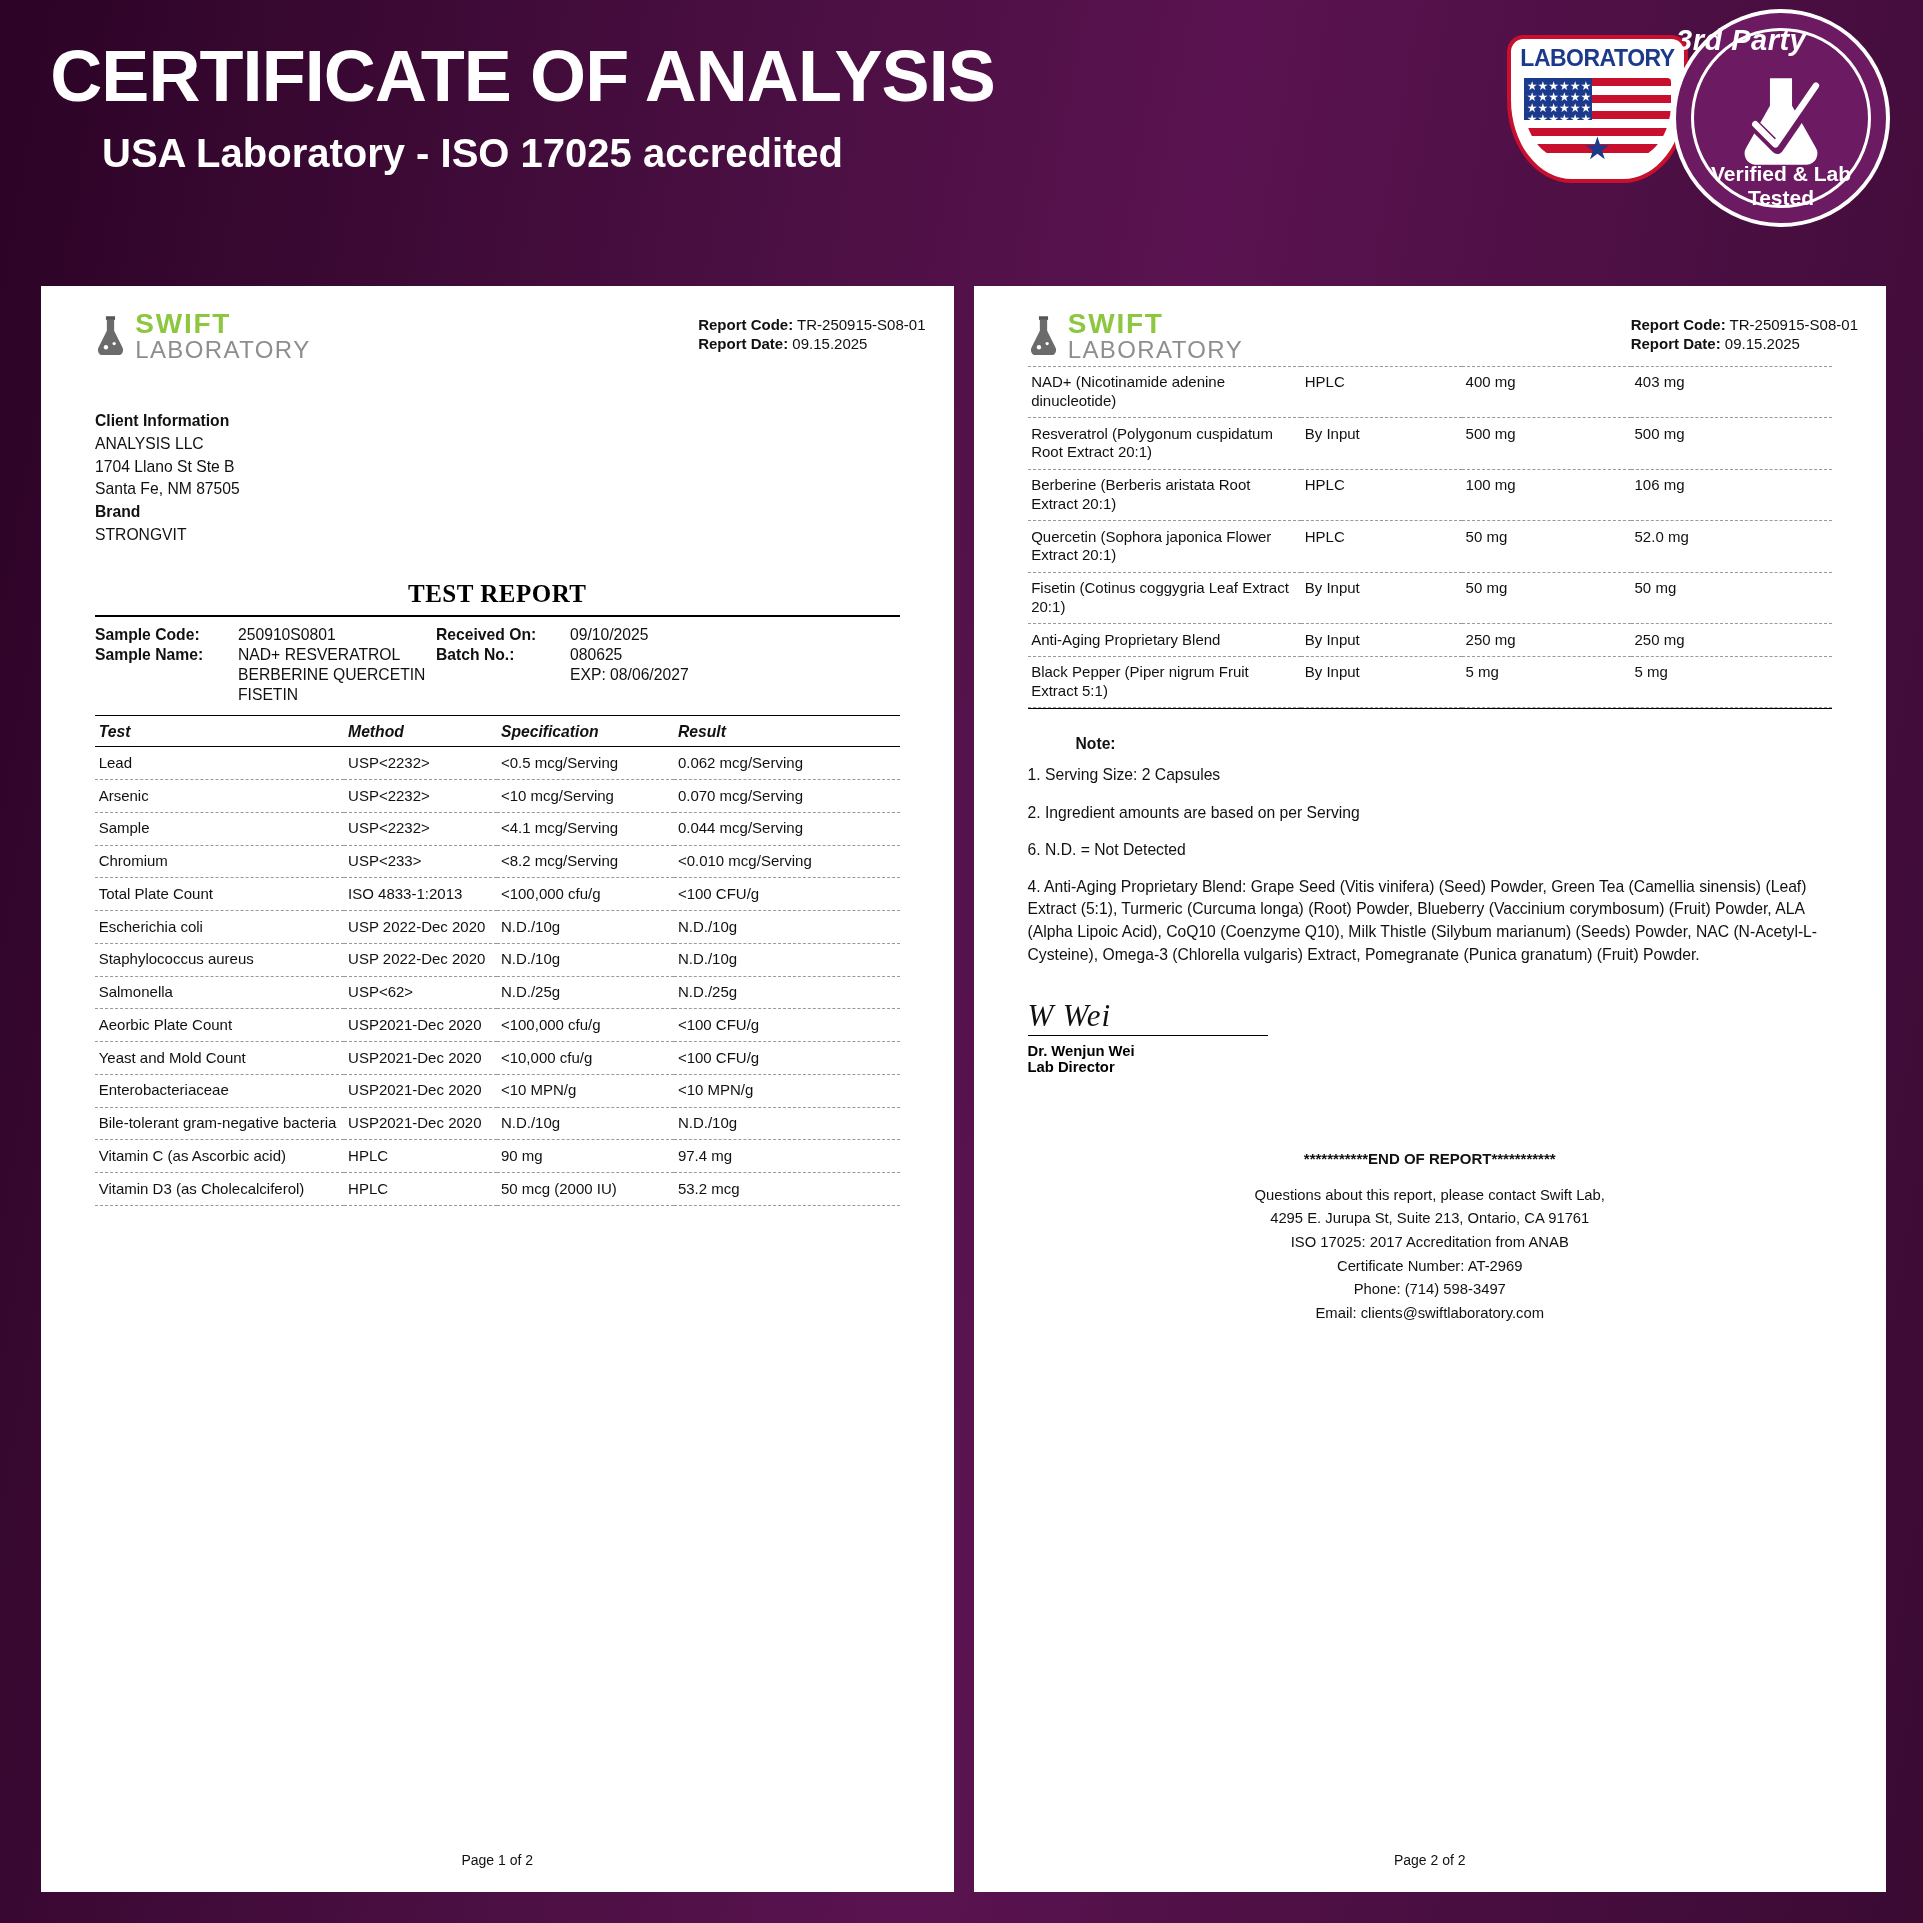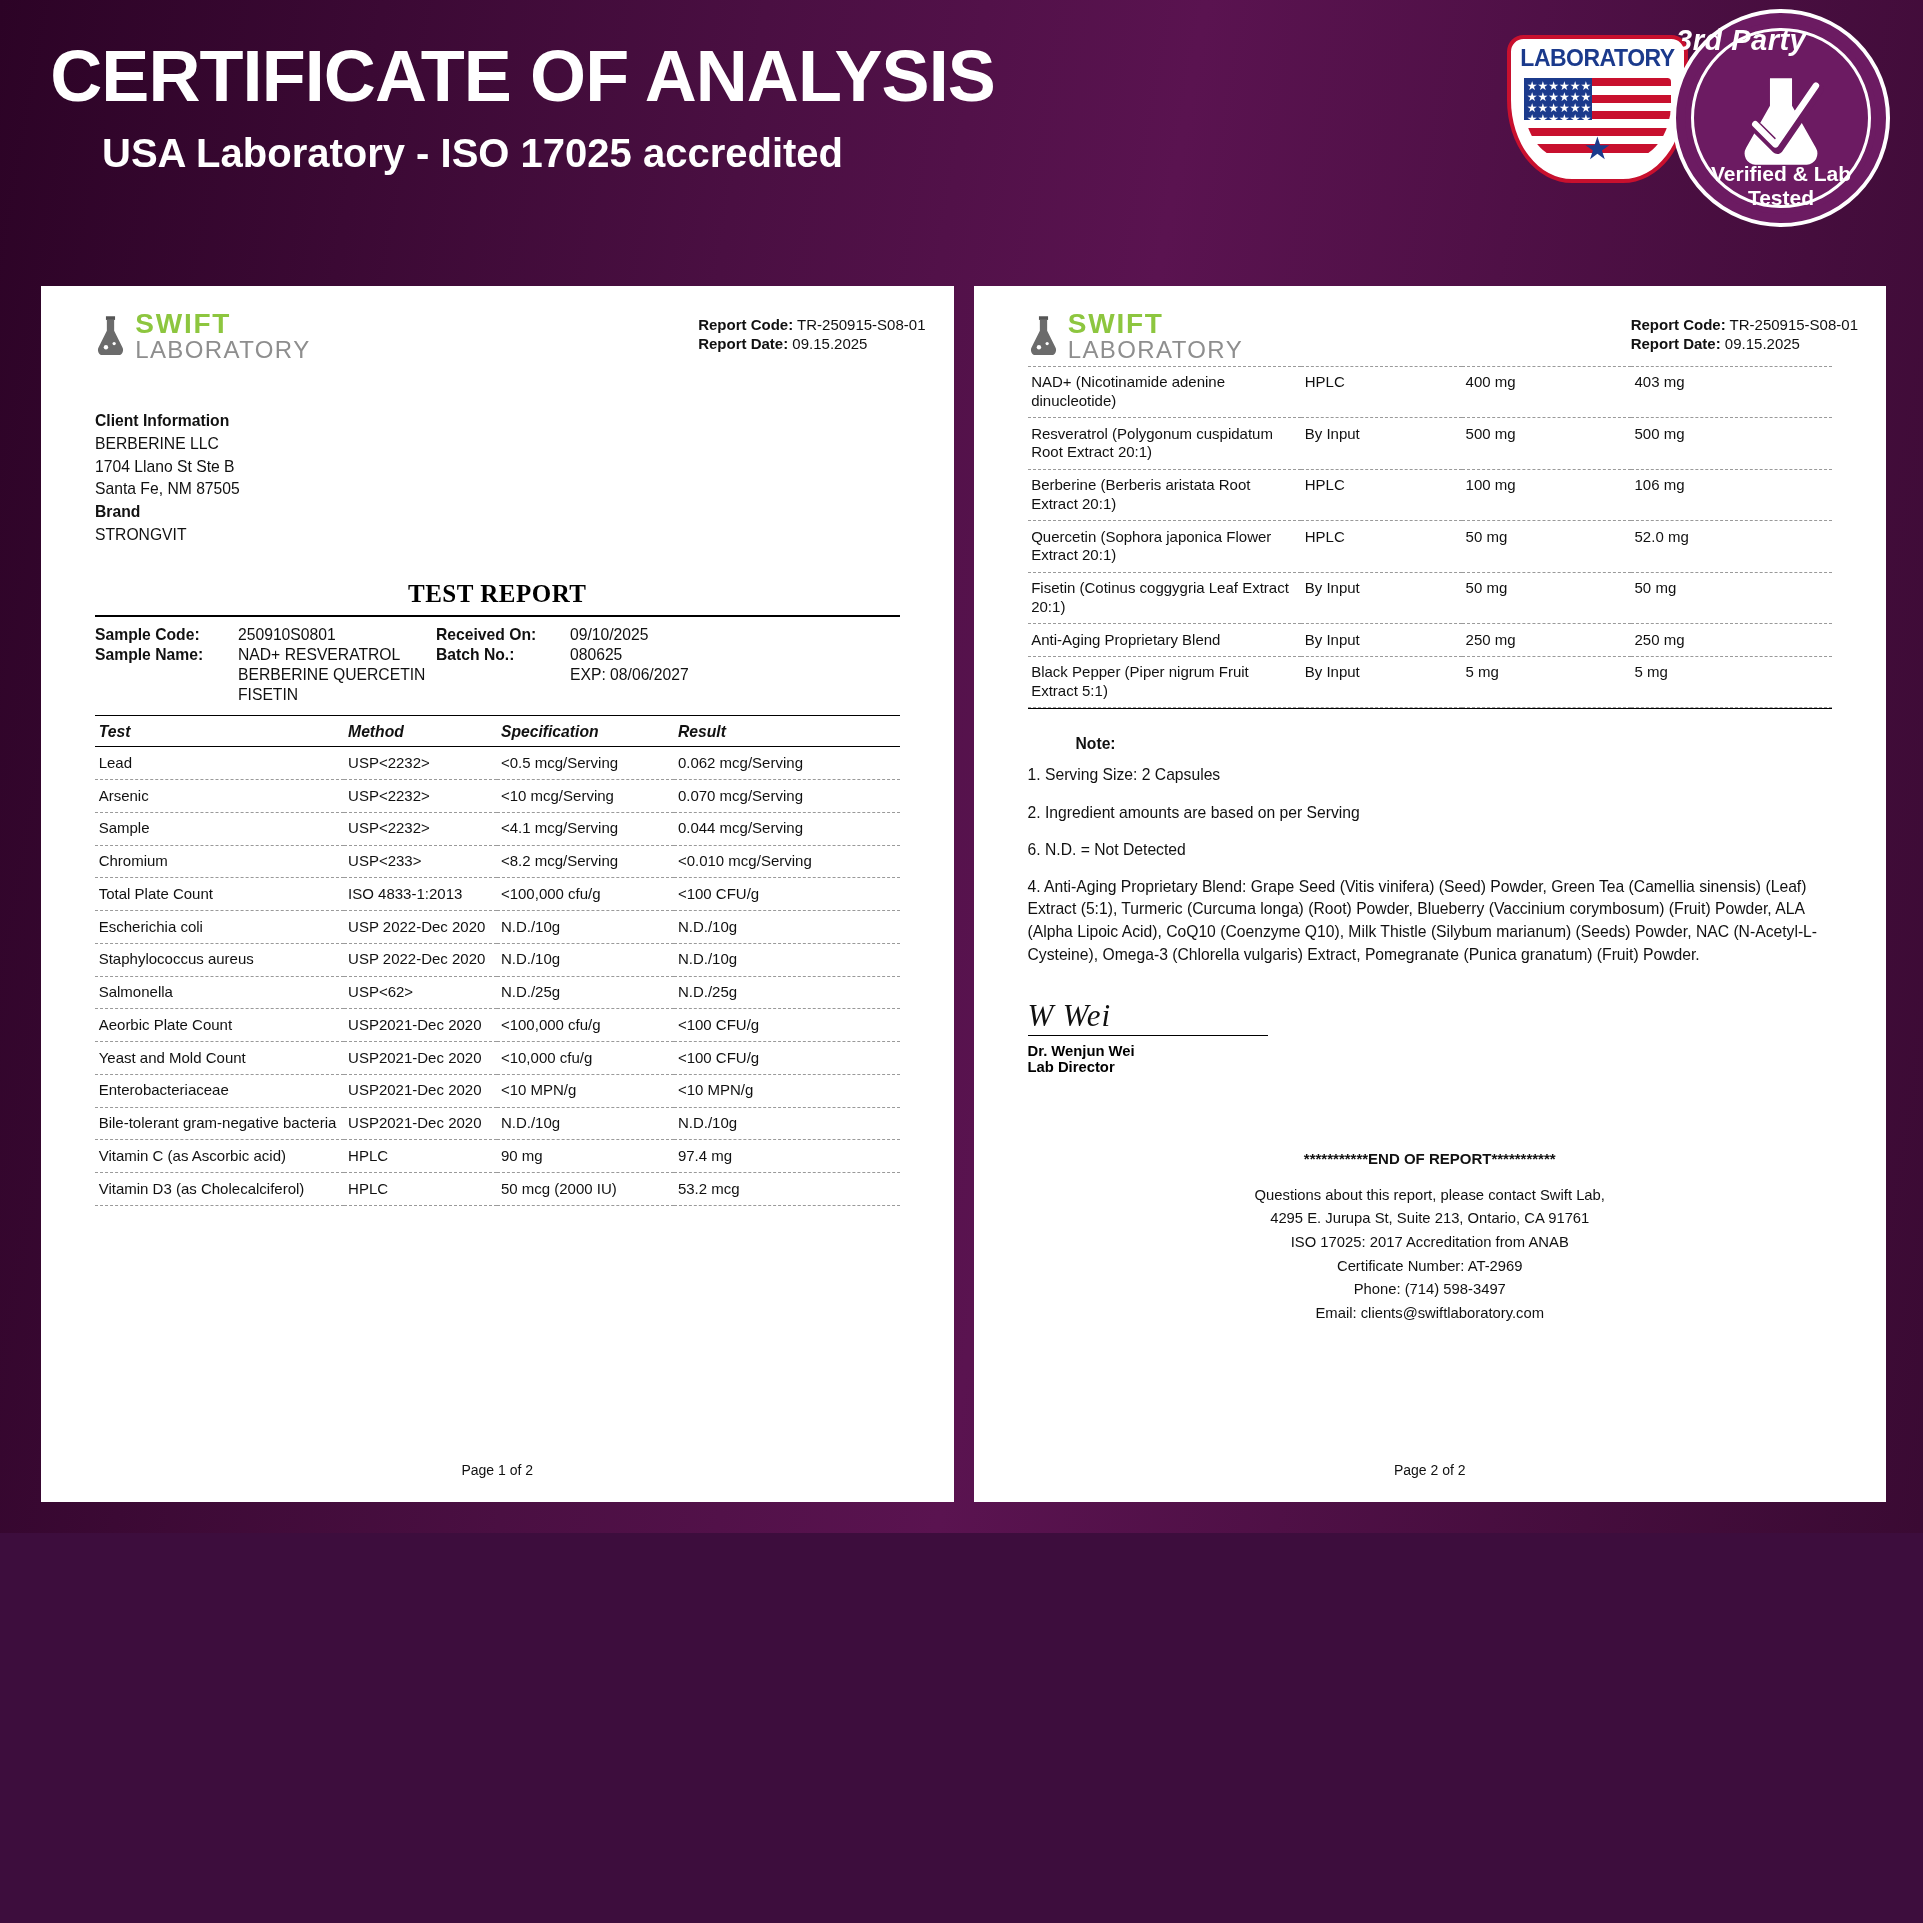--- a/index.html
+++ b/index.html
@@ -5,21 +5,21 @@
   * { box-sizing: border-box; }
   html, body { margin:0; padding:0; }
   body {
     width: 1923px; height: 1923px;
     background: #3d0d3d;
     font-family: "Liberation Sans", sans-serif;
     overflow: hidden;
   }
   .page {
     position: relative;
-    width: 1923px; height: 1533px;
+    width: 1923px; height: 1923px;
     background: linear-gradient(100deg, #2c0326 0%, #4a0f42 35%, #5a1350 55%, #3a0a33 100%);
     padding: 0;
   }
   
   .header {
     position: relative;
     height: 269px;
     padding: 22px 37px 0 41px;
   }
   .coa-title {
@@ -288,21 +288,21 @@
         <div class="report-meta">
           <div><b>Report Code:</b>
             <span>TR-250915-S08-01</span></div>
           <div><b>Report Date:</b>
             <span>09.15.2025</span></div>
         </div>
       </div>
 
       <div class="client-block">
         <div class="hd">Client Information</div>
-        <div>BERBERINE LLC</div>
+        <div>ANALYSIS LLC</div>
         <div>1704 Llano St Ste B</div>
         <div>Santa Fe, NM 87505</div>
         <div class="hd">Brand</div>
         <div>STRONGVIT</div>
       </div>
 
       <div class="test-report-title">TEST REPORT</div>
       <div class="rule-thick"></div>
 
       <div class="sample-grid">

